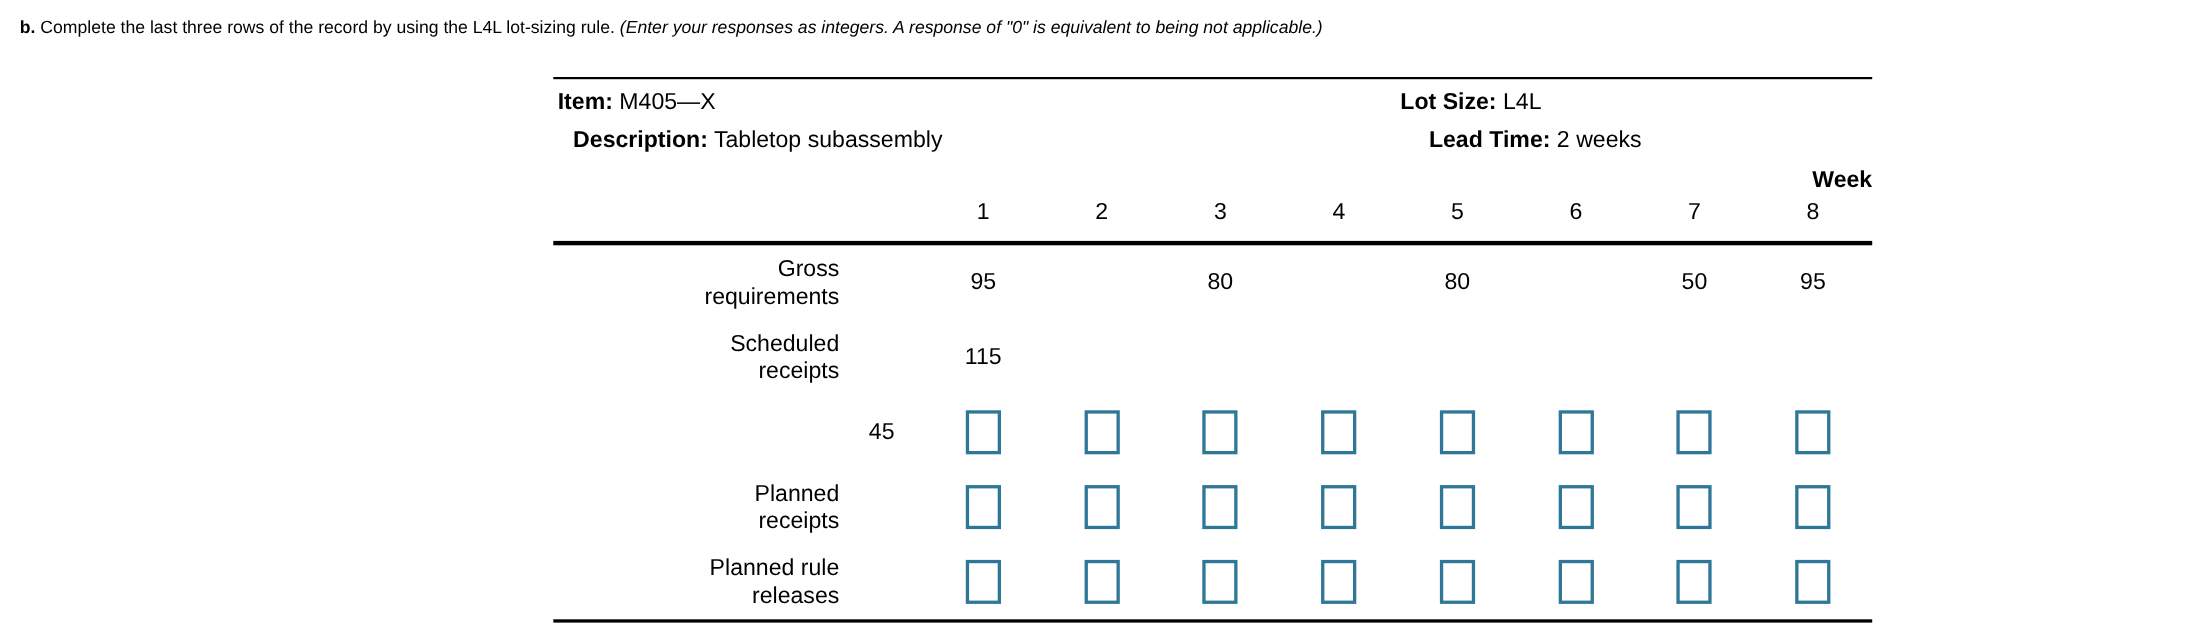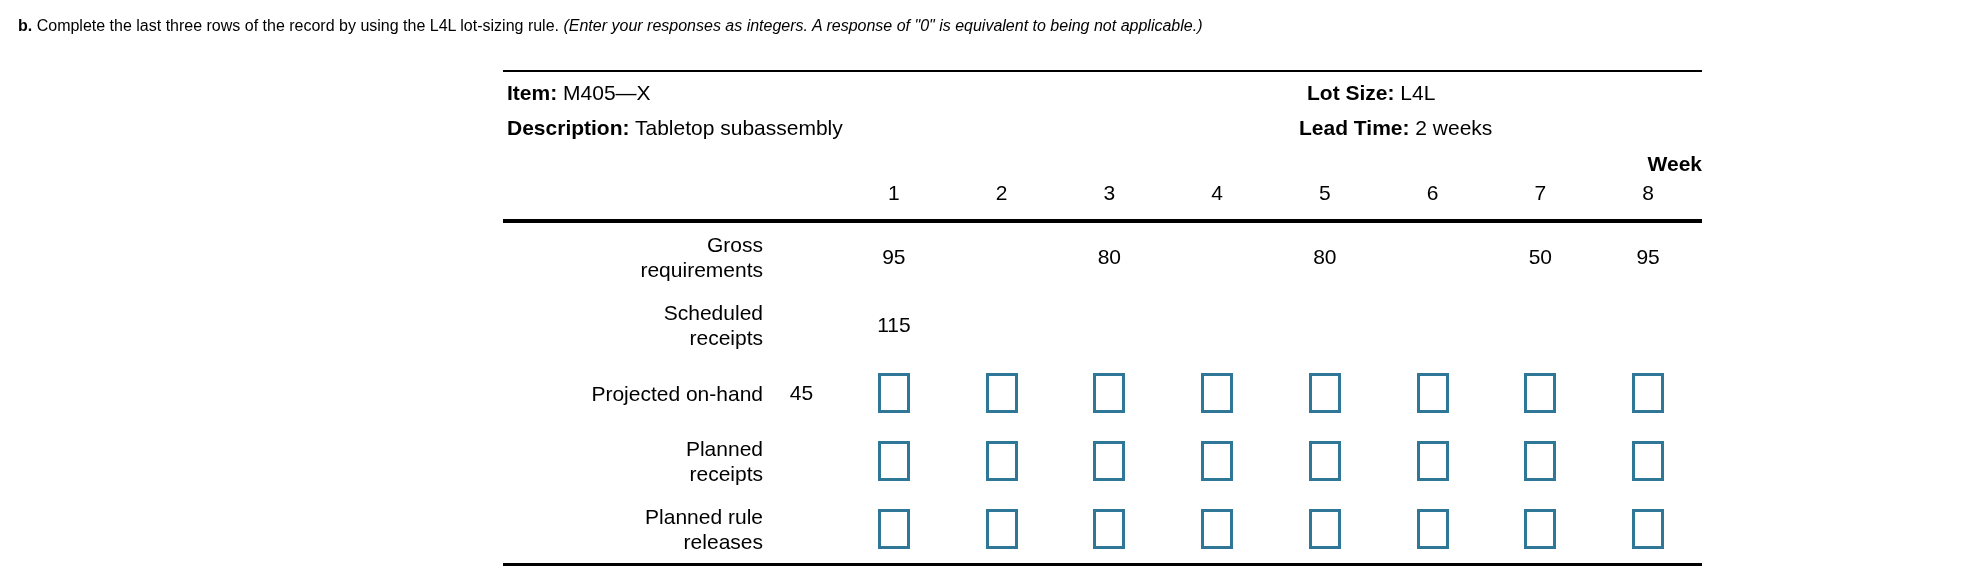--- a/index.html
+++ b/index.html
@@ -7,22 +7,22 @@
               font-family:"Liberation Sans", sans-serif; color:#000; }
   .instruction { position:absolute; left:18px; top:12px; width:1950px;
                  font-size:16px; line-height:28px; white-space:nowrap; }
   .instruction .b { font-weight:bold; }
   .instruction .i { font-style:italic; }
 
   .tbl { position:absolute; left:503px; top:70px; width:1199px; height:494px;
          border-top:2px solid #000; font-size:21px; }
   .hline { position:absolute; white-space:nowrap; }
   .hl-item  { left:4px;   top:9px; }
-  .hl-desc  { left:4px;   top:44px;text-align:center; }
-  .hl-lot   { left:770px; top:9px;margin-left:34px; }
+  .hl-desc  { left:18px;   top:44px;text-align:center; }
+  .hl-lot   { left:770px; top:9px; }
   .hl-lead  { left:796px; top:44px; }
   .lbl-b { font-weight:bold; }
 
   .week-label { position:absolute; left:337px; top:80px; width:862px;
                 text-align:right; font-weight:bold; }
   .week-nums  { position:absolute; left:337px; top:109px; width:862px;
                 display:grid; grid-template-columns:repeat(8,107.75px); }
   .week-nums .wn { text-align:center; }
 
   .thick-rule { position:absolute; left:0; top:147px; width:1199px; height:4px; background:#000; }
@@ -103,21 +103,20 @@
       <div class="cell"></div>
       <div class="cell"></div>
       <div class="cell"></div>
       <div class="cell"></div>
       <div class="cell"></div>
       <div class="cell"></div>
     </div>
 
     <div class="row">
       <div class="lbl">
-        <div>Projected on-hand</div>
       </div>
       <div class="cell">45</div>
       <div class="cell">
           <input type="text" class="box" style="">
         </div>
       <div class="cell">
           <input type="text" class="box" style="">
         </div>
       <div class="cell">
           <input type="text" class="box" style="">

